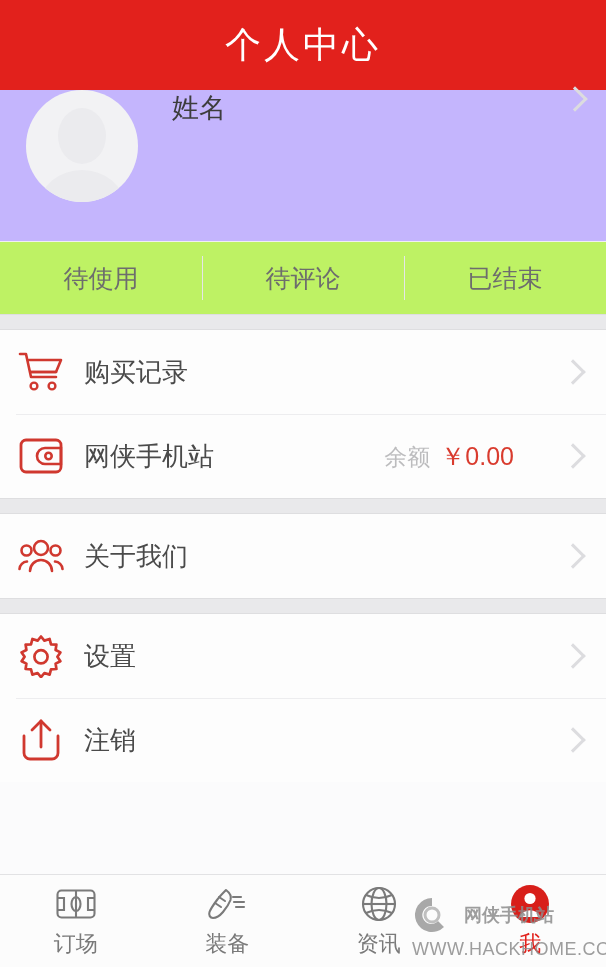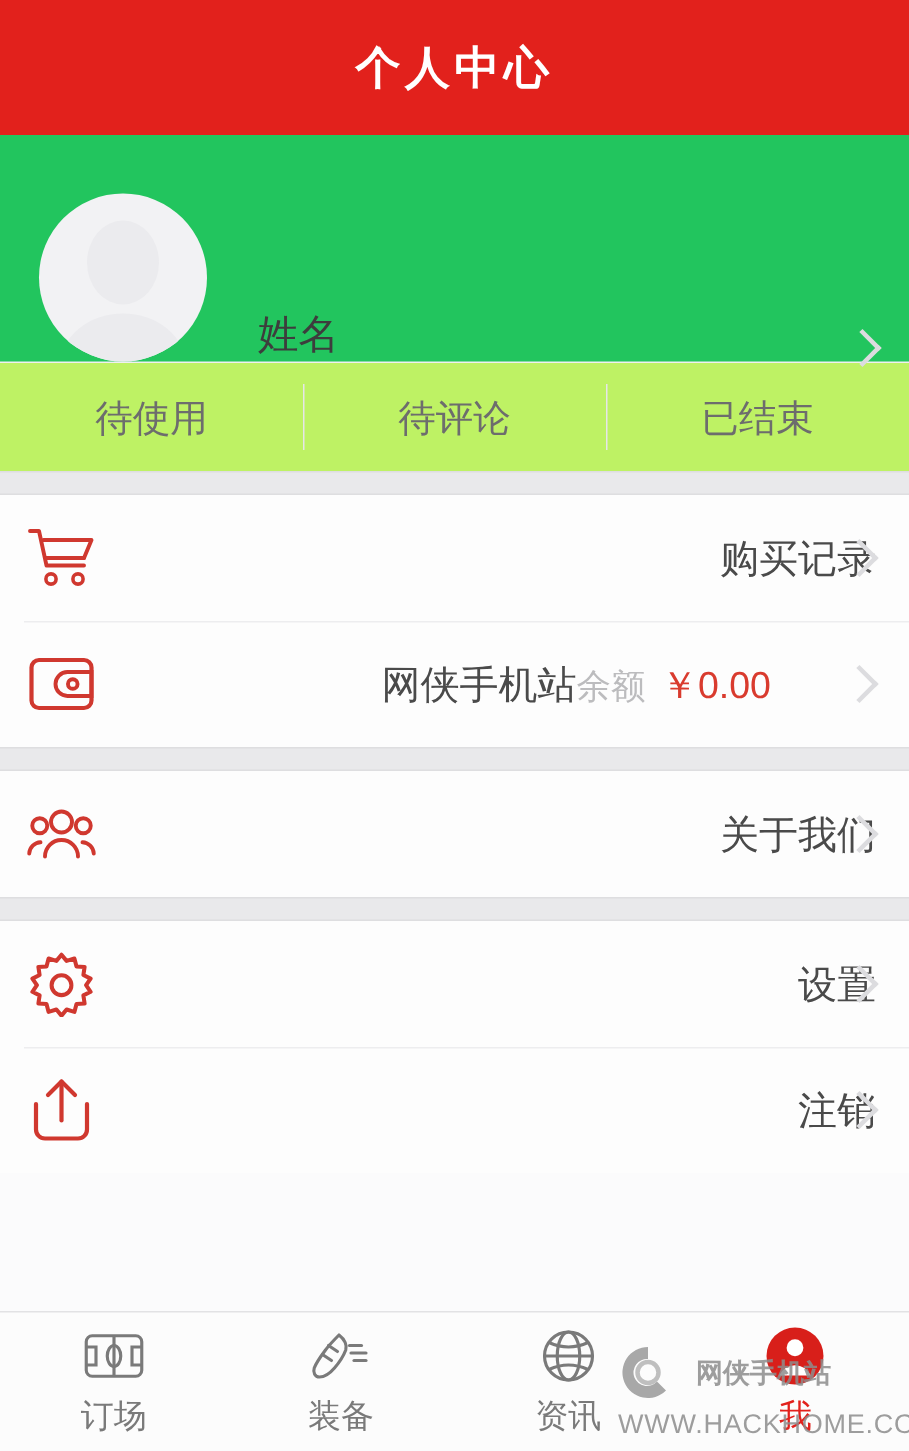--- a/index.html
+++ b/index.html
@@ -27,31 +27,31 @@
   .header {
     height: 90px;
     background: #e2211c;
     display: flex;
     align-items: center;
     justify-content: center;
     flex: 0 0 auto;
   }
   .header-title {
     color: #ffffff;
-    font-size: 30px;
+    font-size: 36px;
     letter-spacing: 3px;
-    font-weight: 700;
+    font-weight: 400;
   }
 
   
   .profile {
     height: 152px;
-    background: #22c55e;
-    display: flex;
-    align-items: flex-end;
+    background: #c4b5fd;
+    display: flex;
+    align-items: flex-start;
     padding: 0 22px 0 26px;
     box-sizing: border-box;
     flex: 0 0 auto;
     border-bottom: 1px solid #f0f0f1;
   }
   .avatar {
     width: 112px;
     height: 112px;
     border-radius: 50%;
     background: #f2f2f4;
@@ -136,21 +136,20 @@
     background: #fdfdfd;
     flex: 0 0 auto;
   }
   .row {
     height: 84px;
     display: flex;
     align-items: center;
     padding: 0 22px 0 16px;
     box-sizing: border-box;
     position: relative;
-    text-align: right;
   }
   .row + .row::before {
     content: "";
     position: absolute;
     left: 16px;
     right: 0;
     top: 0;
     height: 1px;
     background: #ededef;
   }

